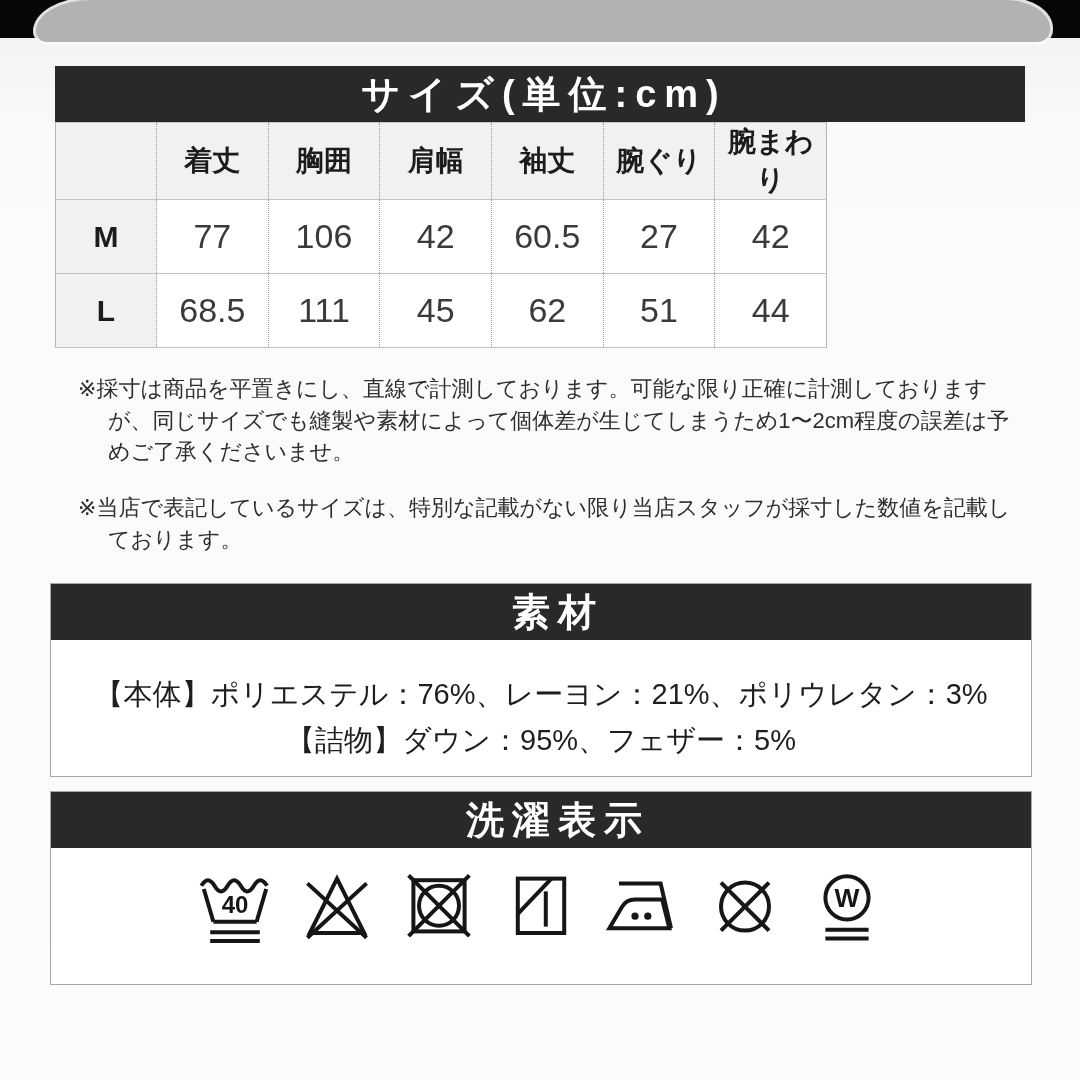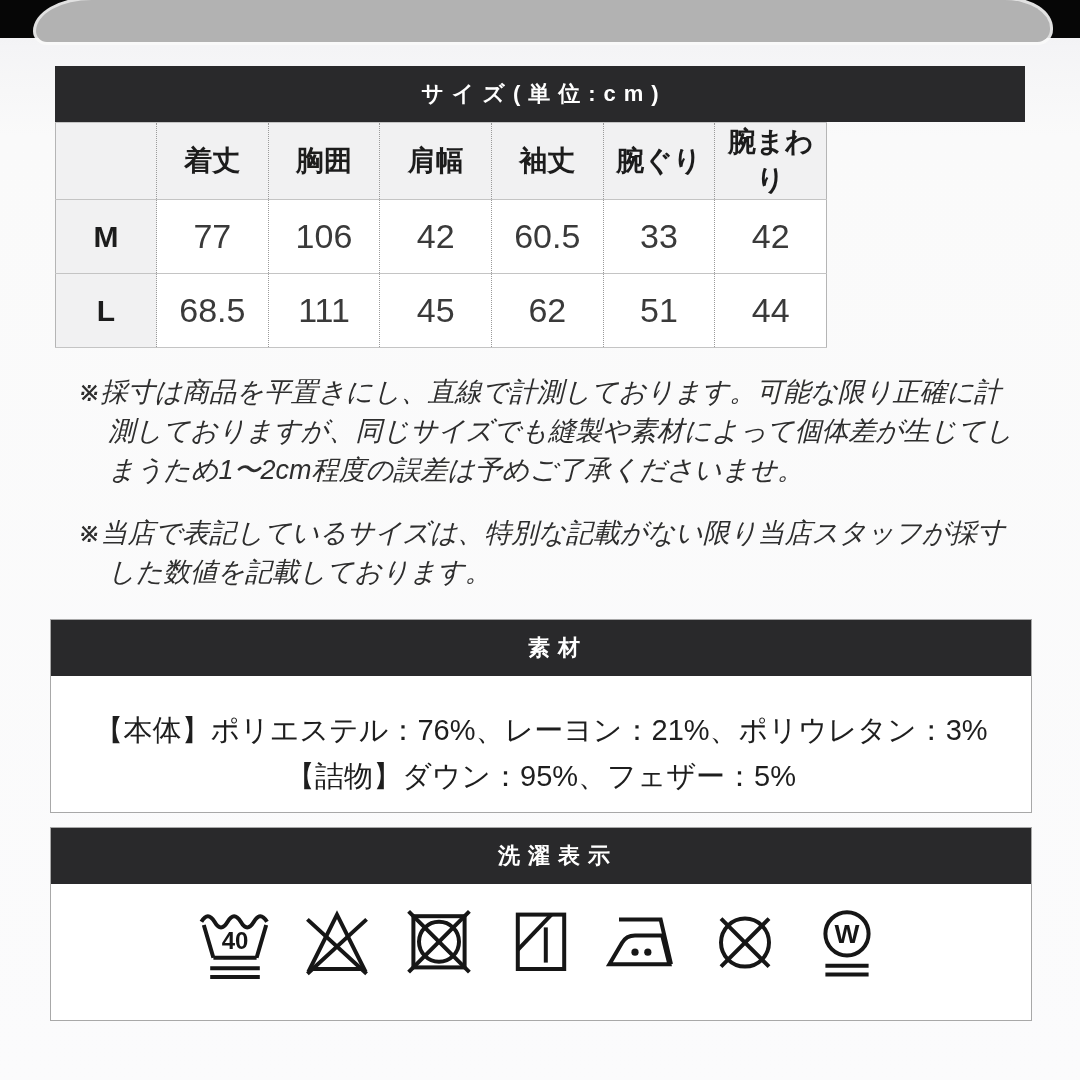--- a/index.html
+++ b/index.html
@@ -20,21 +20,21 @@
     border-bottom-left-radius:14px;border-bottom-right-radius:16px;
     box-shadow:0 0 0 3px rgba(250,250,250,.9);
   }
 
   .page{padding-top:20px;background:linear-gradient(180deg,#f4f4f6 0,#fafafa 90px,#fbfbfc 100%);min-height:1034px;}
 
   
   .bar{
     height:56px;background:#29292b;color:#ffffff;
     display:flex;align-items:center;justify-content:center;
-    font-weight:bold;font-size:22px;letter-spacing:8px;padding-left:8px;
+    font-weight:bold;font-size:38px;letter-spacing:8px;padding-left:8px;
   }
   .size-bar{margin:0 55px;}
 
   
   table.size-table{
     border-collapse:collapse;table-layout:fixed;
     width:772px;margin:0 14px 0 55px;background:#fff;
     border:1px solid #b5b5b5;
   }
   .size-table col.c0{width:101px;}
@@ -44,22 +44,22 @@
     border-top:1px solid #c4c4c4;border-bottom:1px solid #c4c4c4;
     padding:0;
   }
   .size-table thead th{background:#f1f1f2;font-size:28px;font-weight:bold;color:#1c1c1c;}
   .size-table tbody th{background:#f1f1f2;font-size:30px;font-weight:bold;color:#1c1c1c;}
   .size-table td{background:#ffffff;font-size:34px;color:#3a3a3a;}
 
   
   .note{
     width:912px;margin:0 0 0 78px;
-    font-size:27px;line-height:1.44;color:#2e2e2e;
-    padding-left:30px;text-indent:-30px;font-style:italic;
+    font-size:22px;line-height:1.44;color:#2e2e2e;
+    padding-left:30px;text-indent:-30px;
   }
   .note.first{margin-top:25px;}
   .note.second{margin-top:24px;}
 
   
   .boxed{margin:0 48px 0 50px;border:1px solid #a8a8a8;background:#fff;}
   .boxed .bar{margin:0;padding-left:34px;}
   .material-box{margin-top:28px;}
   .material-body{padding:29px 10px 11px;text-align:center;}
   .material-line{font-size:29px;line-height:1.45;color:#1e1e1e;margin:4px 0;}
@@ -106,21 +106,21 @@
             <th>腕まわり</th>
           </tr>
       </thead>
       <tbody>
           <tr>
             <th>M</th>
             <td>77</td>
             <td>106</td>
             <td>42</td>
             <td>60.5</td>
-            <td>33</td>
+            <td>27</td>
             <td>42</td>
           </tr>
           <tr>
             <th>L</th>
             <td>68.5</td>
             <td>111</td>
             <td>45</td>
             <td>62</td>
             <td>51</td>
             <td>44</td>

